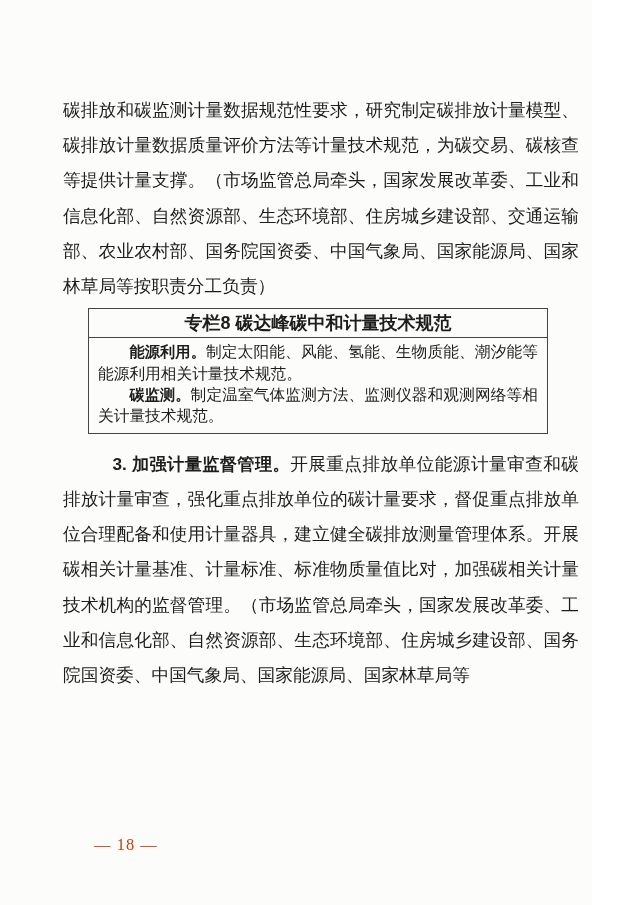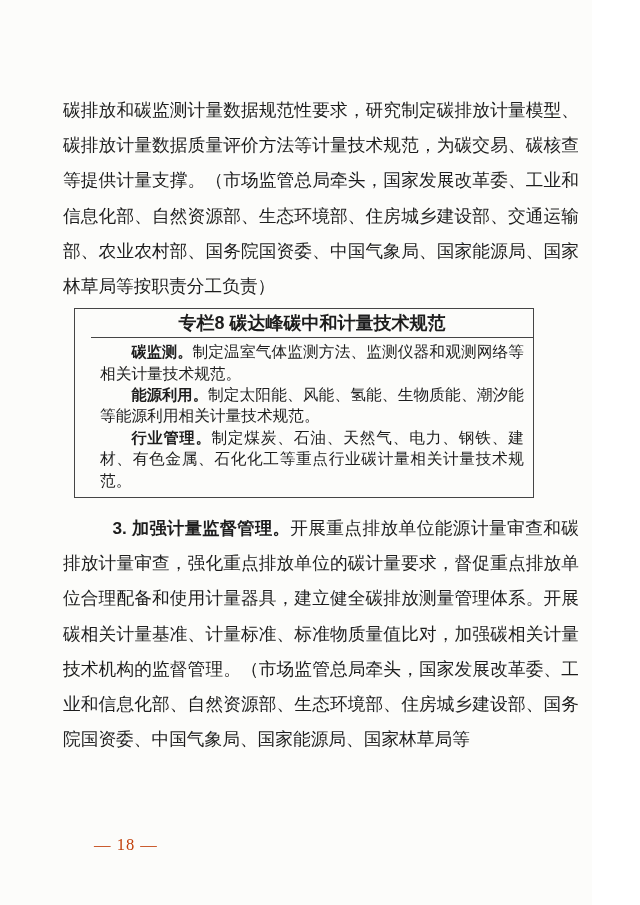--- a/index.html
+++ b/index.html
@@ -27,25 +27,24 @@
   .para.indent { text-indent: 2em; }
   .lead {
     font-weight: 700;
     font-family: "Liberation Sans", "DejaVu Sans", sans-serif;
     font-size: 17.2px;
     margin-left: 14px;
   }
   .kai { font-style: normal; }
   .column-box {
     box-sizing: border-box;
-    margin: 4px 0 0 11px;
+    margin: 4px 0 0 25px;
     width: 460px;
     border: 1.5px solid #454545;
     background: transparent;
-    padding-left: 16px;
   }
   .box-title {
     text-align: center;
     font-weight: 700;
     font-family: "Liberation Sans", "DejaVu Sans", sans-serif;
     font-size: 18px;
     line-height: 26px;
     padding: 1px 0;
     border-bottom: 1.5px solid #454545;
   }
@@ -76,23 +75,22 @@
 <body>
 
 <div class="page">
   <div class="content">
 
     <p class="para"><span>碳排放和碳监测计量数据规范性要求，研究制定碳排放计量模型、碳排放计量数据质量评价方法等计量技术规范，为碳交易、碳核查等提供计量支撑。</span><span class="kai">（市场监管总局牵头，国家发展改革委、工业和信息化部、自然资源部、生态环境部、住房城乡建设部、交通运输部、农业农村部、国务院国资委、中国气象局、国家能源局、国家林草局等按职责分工负责）</span></p>
 
     <div class="column-box">
       <div class="box-title">专栏8 碳达峰碳中和计量技术规范</div>
       <div class="box-body">
+        <p class="box-item"><span class="box-item-label">能源利用。</span><span>制定太阳能、风能、氢能、生物质能、潮汐能等能源利用相关计量技术规范。</span></p>
         <p class="box-item"><span class="box-item-label">碳监测。</span><span>制定温室气体监测方法、监测仪器和观测网络等相关计量技术规范。</span></p>
-        <p class="box-item"><span class="box-item-label">能源利用。</span><span>制定太阳能、风能、氢能、生物质能、潮汐能等能源利用相关计量技术规范。</span></p>
-        <p class="box-item"><span class="box-item-label">行业管理。</span><span>制定煤炭、石油、天然气、电力、钢铁、建材、有色金属、石化化工等重点行业碳计量相关计量技术规范。</span></p>
       </div>
     </div>
 
     <p class="para indent p3"><span class="lead">3. 加强计量监督管理。</span><span>开展重点排放单位能源计量审查和碳排放计量审查，强化重点排放单位的碳计量要求，督促重点排放单位合理配备和使用计量器具，建立健全碳排放测量管理体系。开展碳相关计量基准、计量标准、标准物质量值比对，加强碳相关计量技术机构的监督管理。</span><span class="kai">（市场监管总局牵头，国家发展改革委、工业和信息化部、自然资源部、生态环境部、住房城乡建设部、国务院国资委、中国气象局、国家能源局、国家林草局等</span></p>
 
   </div>
 
   <div class="page-number">— 18 —</div>
 </div>
 

